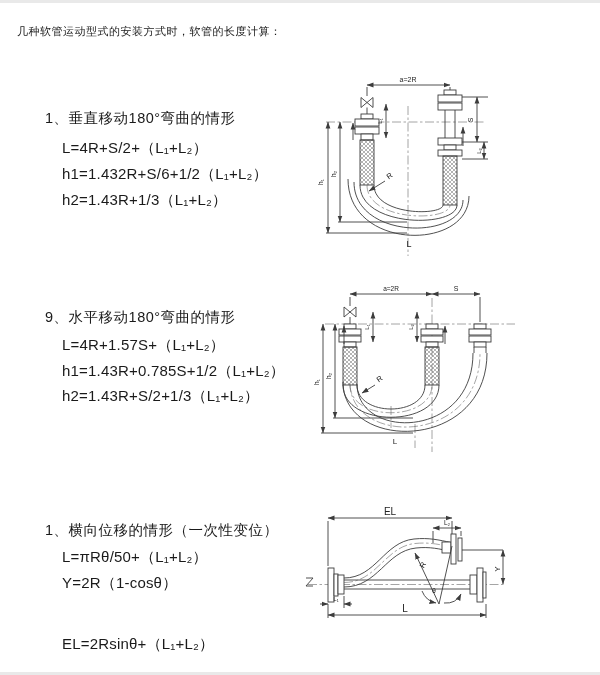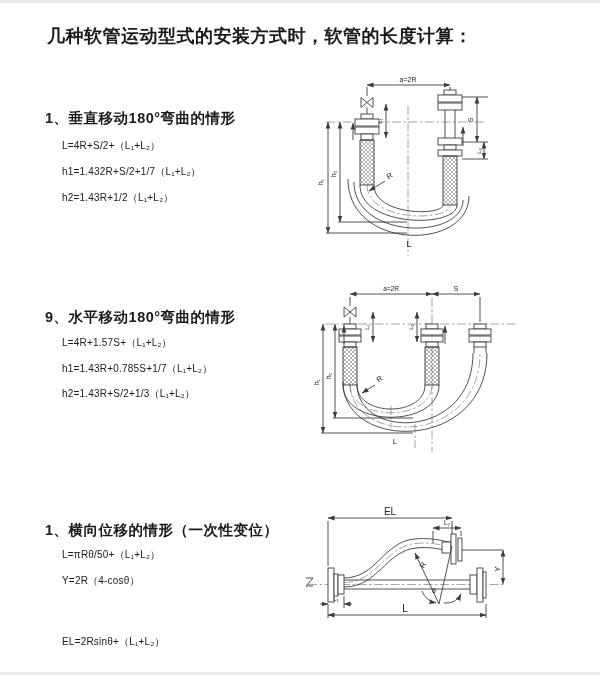--- a/index.html
+++ b/index.html
@@ -3,61 +3,61 @@
 <meta charset="utf-8">
 <style>
   html,body{margin:0;padding:0;}
   body{
     width:600px;height:675px;position:relative;overflow:hidden;
     background:#ffffff;color:#1a1a1a;
     font-family:"Liberation Sans","DejaVu Sans",sans-serif;
   }
   .scan-edge{position:absolute;left:0;width:600px;height:3px;background:#e9e9e9;}
   .title{
-    position:absolute;left:47px;top:24px;
-    font-size:18px;font-weight:bold;letter-spacing:0.5px;white-space:nowrap;
+    position:absolute;left:17px;top:24px;
+    font-size:11px;font-weight:normal;letter-spacing:0.5px;white-space:nowrap;
   }
   .heading{
     position:absolute;left:45px;
-    font-size:14.5px;font-weight:bold;letter-spacing:0.5px;white-space:nowrap;
+    font-size:14.5px;font-weight:normal;letter-spacing:0.5px;white-space:nowrap;
   }
   .formula{
     position:absolute;left:62px;
-    font-size:10px;font-weight:normal;letter-spacing:0.2px;white-space:nowrap;
+    font-size:15px;font-weight:normal;letter-spacing:0.2px;white-space:nowrap;
   }
   svg{position:absolute;}
   svg text{
     font-family:"Liberation Sans","DejaVu Sans",sans-serif;
     fill:#222;stroke:none;
   }
   .ln{stroke:#3c3c3c;stroke-width:0.9;fill:none;}
   .cl{stroke:#5a5a5a;stroke-width:0.55;fill:none;stroke-dasharray:9 2.5 2.5 2.5;}
   .fit{stroke:#3c3c3c;stroke-width:0.9;fill:#ffffff;}
 </style>
 </head>
 <body>
 
 <div class="scan-edge" style="top:0"></div>
 <div class="scan-edge" style="top:672px"></div>
 
 <div class="title">几种软管运动型式的安装方式时，软管的长度计算：</div>
 
 <div class="heading" style="top:109px">1、垂直移动180°弯曲的情形</div>
 <div class="formula" style="top:139px">L=4R+S/2+（L₁+L₂）</div>
-<div class="formula" style="top:165px">h1=1.432R+S/2+1/7（L₁+L₂）</div>
-<div class="formula" style="top:191px">h2=1.43R+1/2（L₁+L₂）</div>
+<div class="formula" style="top:165px">h1=1.432R+S/6+1/2（L₁+L₂）</div>
+<div class="formula" style="top:191px">h2=1.43R+1/3（L₁+L₂）</div>
 
 <div class="heading" style="top:308px">9、水平移动180°弯曲的情形</div>
 <div class="formula" style="top:336px">L=4R+1.57S+（L₁+L₂）</div>
-<div class="formula" style="top:362px">h1=1.43R+0.785S+1/7（L₁+L₂）</div>
+<div class="formula" style="top:362px">h1=1.43R+0.785S+1/2（L₁+L₂）</div>
 <div class="formula" style="top:387px">h2=1.43R+S/2+1/3（L₁+L₂）</div>
 
 <div class="heading" style="top:521px">1、横向位移的情形（一次性变位）</div>
 <div class="formula" style="top:548px">L=πRθ/50+（L₁+L₂）</div>
-<div class="formula" style="top:574px">Y=2R（4-cosθ）</div>
+<div class="formula" style="top:574px">Y=2R（1-cosθ）</div>
 <div class="formula" style="top:635px">EL=2Rsinθ+（L₁+L₂）</div>
 
 <svg style="left:310px;top:70px" width="290" height="195" viewBox="0 0 290 195">
   <defs>
     <marker id="a1" markerWidth="8" markerHeight="8" refX="6.5" refY="3" orient="auto-start-reverse" markerUnits="userSpaceOnUse">
       <path d="M0,0.6 L6.8,3 L0,5.4 Z" fill="#3c3c3c"></path>
     </marker>
     <pattern id="b1" width="4" height="4" patternUnits="userSpaceOnUse">
       <path d="M0,4 L4,0 M0,0 L4,4" stroke="#666" stroke-width="0.5"></path>
     </pattern>

